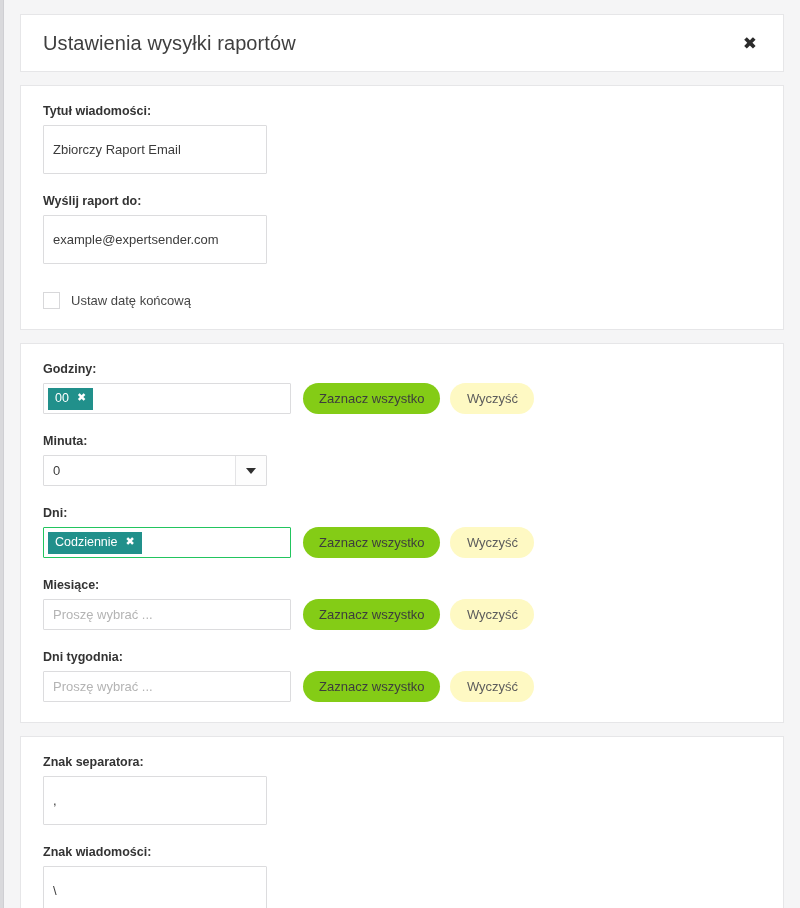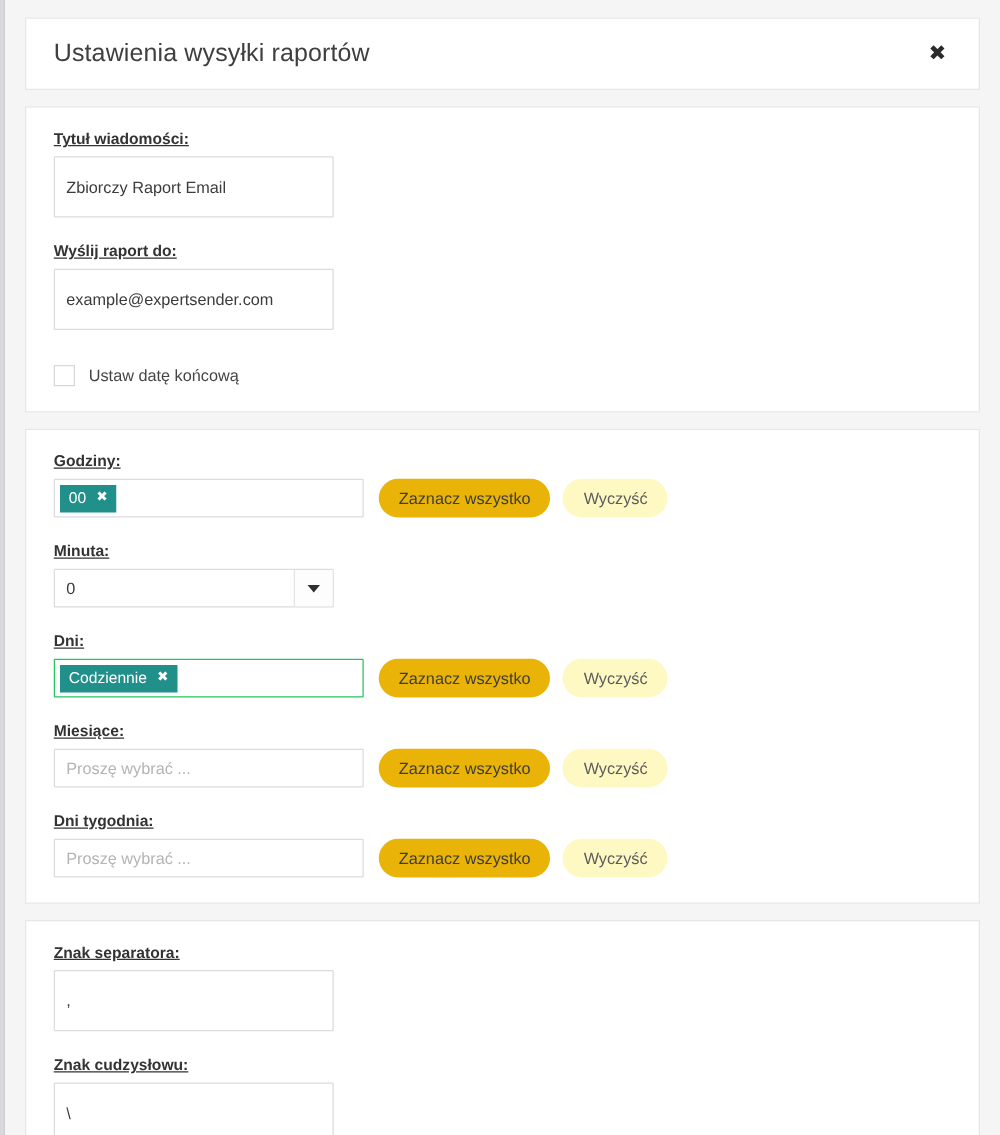--- a/index.html
+++ b/index.html
@@ -67,21 +67,20 @@
   
   .card-body {
     padding: 18px 22px 20px 22px;
   }
   .field-label {
     font-size: 12.5px;
     font-weight: bold;
     color: #333333;
     margin: 0 0 7px 0;
     display: block;
-    text-decoration: underline;
   }
   .field-label.spaced { margin-top: 20px; }
 
   .text-input {
     box-sizing: border-box;
     width: 224px;
     height: 49px;
     padding: 0 9px;
     border: 1px solid #dcdcde;
     background: #ffffff;
@@ -157,21 +156,21 @@
     border: none;
     font-family: "Liberation Sans", sans-serif;
     font-size: 13px;
     cursor: pointer;
     border-radius: 40px;
     padding: 0 16px;
     height: 31px;
     line-height: 31px;
   }
   .btn-orange {
-    background: #eab308;
+    background: #84cc16;
     color: #3d3d3d;
     margin-left: 12px;
     min-width: 134px;
   }
   .btn-grey {
     background: #fef9c3;
     color: #5c5c5c;
     margin-left: 10px;
     min-width: 84px;
   }
@@ -311,21 +310,21 @@
 
     </div>
   </div>
 
   <div class="card">
     <div class="card-body">
 
       <label class="field-label">Znak separatora:</label>
       <input class="text-input" type="text" value="," style="">
 
-      <label class="field-label spaced">Znak cudzysłowu:</label>
+      <label class="field-label spaced">Znak wiadomości:</label>
       <input class="text-input" type="text" value="\" style="">
 
     </div>
   </div>
 
   <div class="submit-area">
     <button class="btn-submit">Zatwierdź</button>
   </div>
 
 </div>

